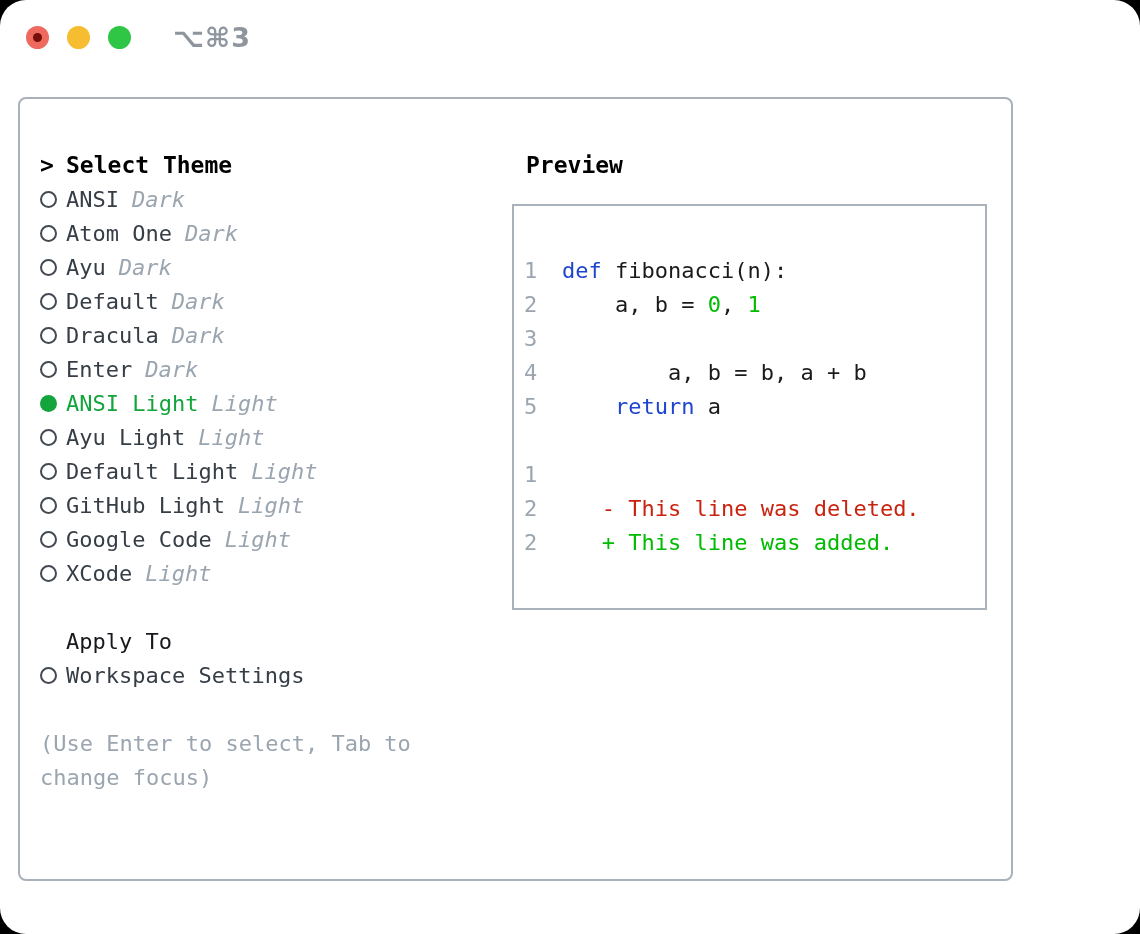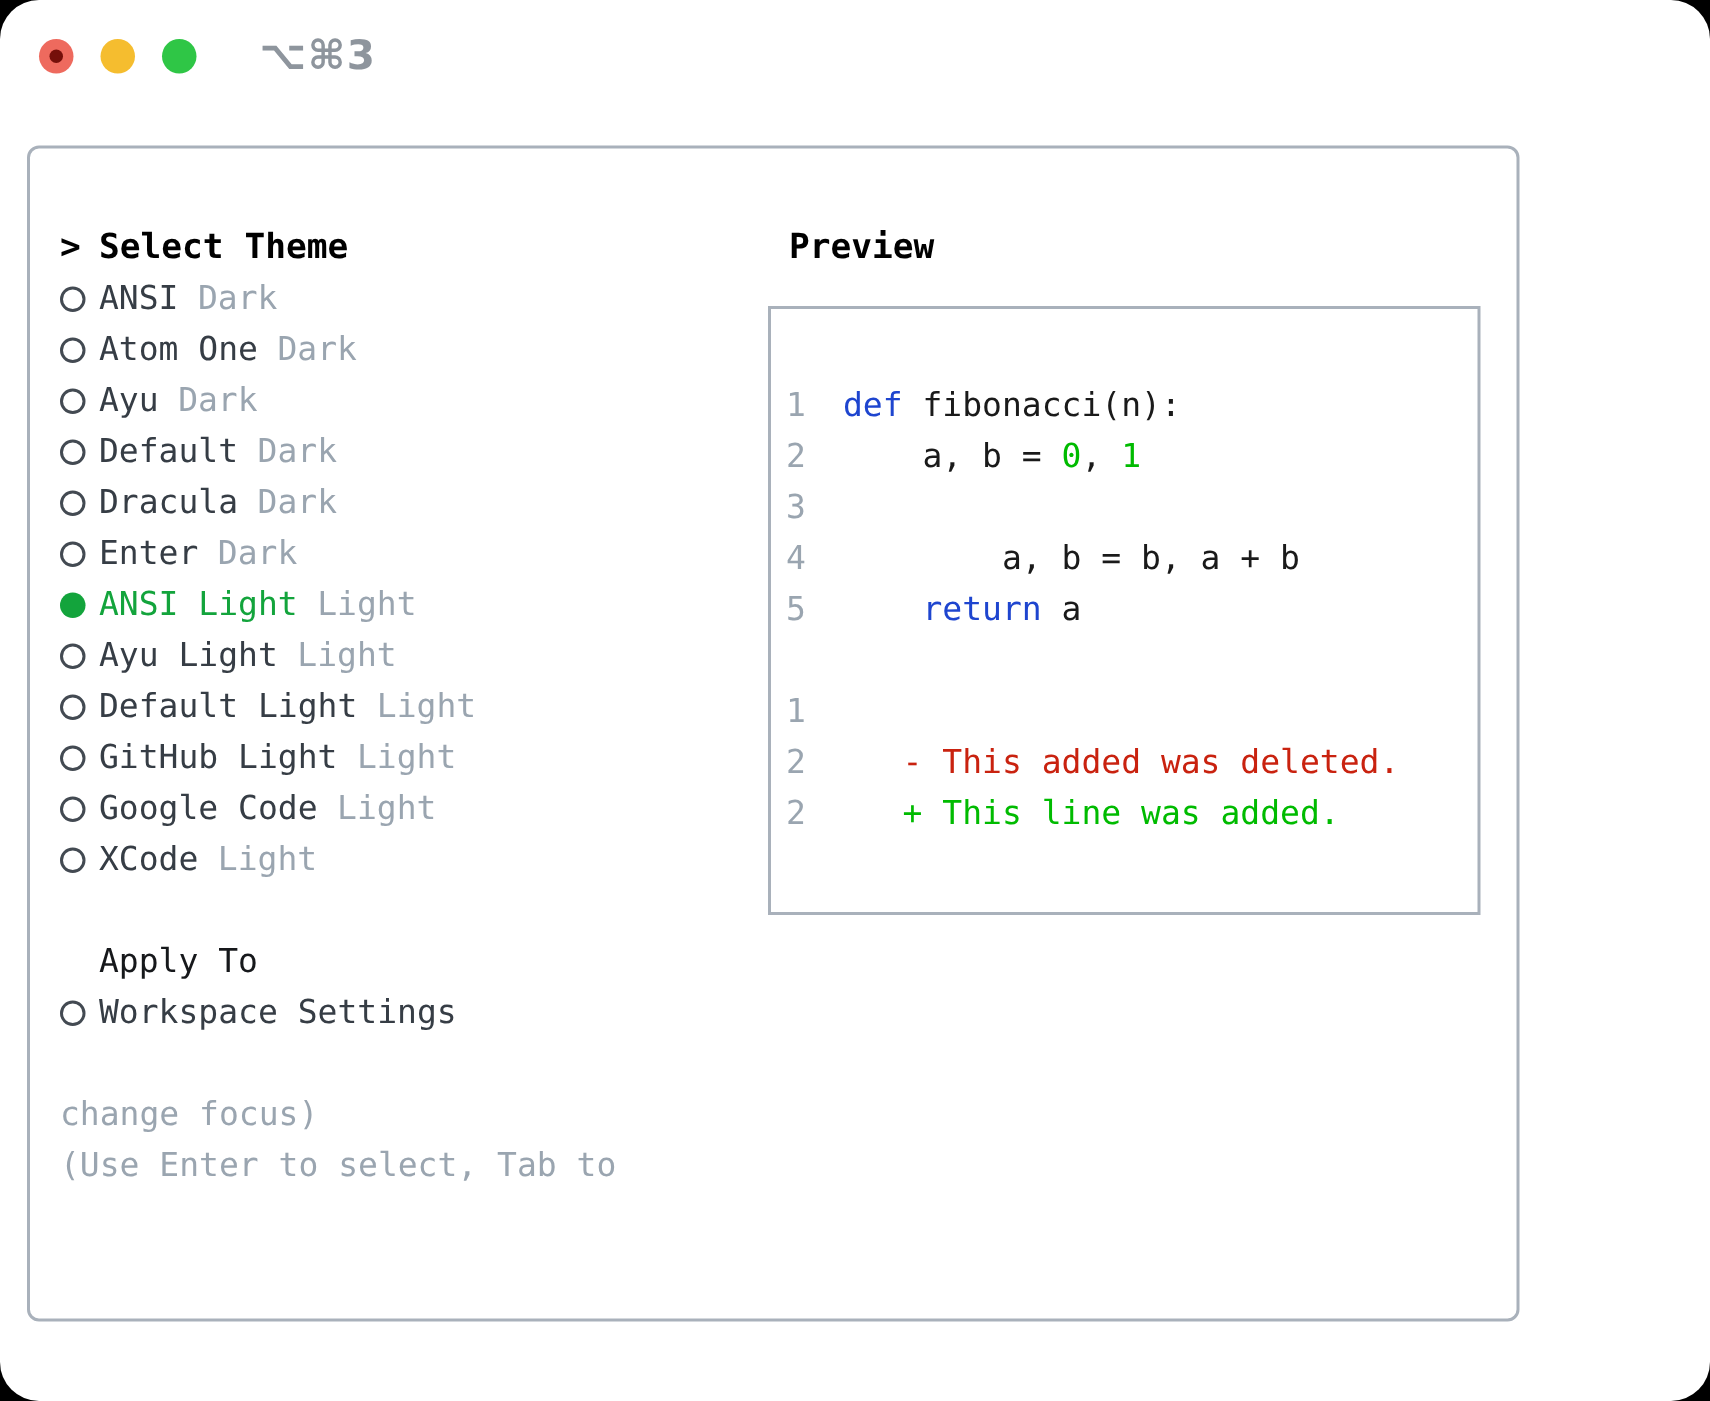--- a/index.html
+++ b/index.html
@@ -24,21 +24,21 @@
   
   .left-pane{position:absolute;left:20px;top:49px;}
   .row{display:flex;align-items:center;height:34px;font-size:22px;color:var(--item-dark);}
   .marker{display:inline-flex;width:26px;flex:0 0 26px;align-items:center;}
   .prompt{color:#000;font-weight:bold;font-size:23px;}
   .pane-title{font-size:23px;font-weight:bold;color:#000;}
   .radio{width:13px;height:13px;border:2px solid #434a52;border-radius:50%;box-sizing:content-box;}
   .radio.sel{width:17px;height:17px;border:none;background:var(--selection-green);}
   .tname{white-space:pre;}
   .row.sel .tname{color:var(--selection-green);text-align:right;}
-  .badge{color:var(--muted-gray);margin-left:13px;white-space:pre;}
+  .badge{color:var(--muted-gray);margin-left:13px;white-space:pre;font-style:italic;}
   .spacer{height:34px;}
   .hint{height:34px;display:flex;align-items:center;font-size:22px;color:var(--muted-gray);white-space:pre;}
   
   .preview-title{position:absolute;left:506px;top:49px;height:34px;display:flex;align-items:center;
     font-size:23px;font-weight:bold;color:#000;}
   .preview-box{position:absolute;left:492px;top:105px;width:475px;height:406px;
     border:2px solid var(--border-gray);box-sizing:border-box;background:#fff;
     padding:47px 0 0 10px;overflow:hidden;}
   .cline{display:flex;height:34px;align-items:center;font-size:22px;}
   .lnum{width:14px;flex:0 0 14px;margin-right:24px;color:var(--muted-gray);}
@@ -168,22 +168,22 @@
       <div id="apply-list">
           <div class="row">
             <span class="marker">
               <span class="radio"></span>
             </span>
             <span class="tname">Workspace Settings</span>
           </div>
         </div>
       <div class="spacer"></div>
       <div id="hint-lines">
+          <div class="hint">(Use Enter to select, Tab to</div>
           <div class="hint">change focus)</div>
-          <div class="hint">(Use Enter to select, Tab to</div>
         </div>
     </div>
 
     <div class="preview-title">Preview</div>
     <div class="preview-box">
       <div id="code-lines">
           <div class="cline">
             <span class="lnum">1</span>
             <span class="lcode"><span class="seg-keyword">def</span><span class="seg-plain"> fibonacci(n):</span></span>
           </div>
@@ -204,21 +204,21 @@
           </div>
           <div class="cline">
             <span class="lnum"></span>
             <span class="lcode"></span>
           </div>
           <div class="cline">
             <span class="lnum">1</span>
           </div>
           <div class="cline">
             <span class="lnum">2</span>
-            <span class="lcode"><span class="seg-deleted">   - This added was deleted.</span></span>
+            <span class="lcode"><span class="seg-deleted">   - This line was deleted.</span></span>
           </div>
           <div class="cline">
             <span class="lnum">2</span>
             <span class="lcode"><span class="seg-added">   + This line was added.</span></span>
           </div>
         </div>
     </div>
 
   </div>
 </div>

